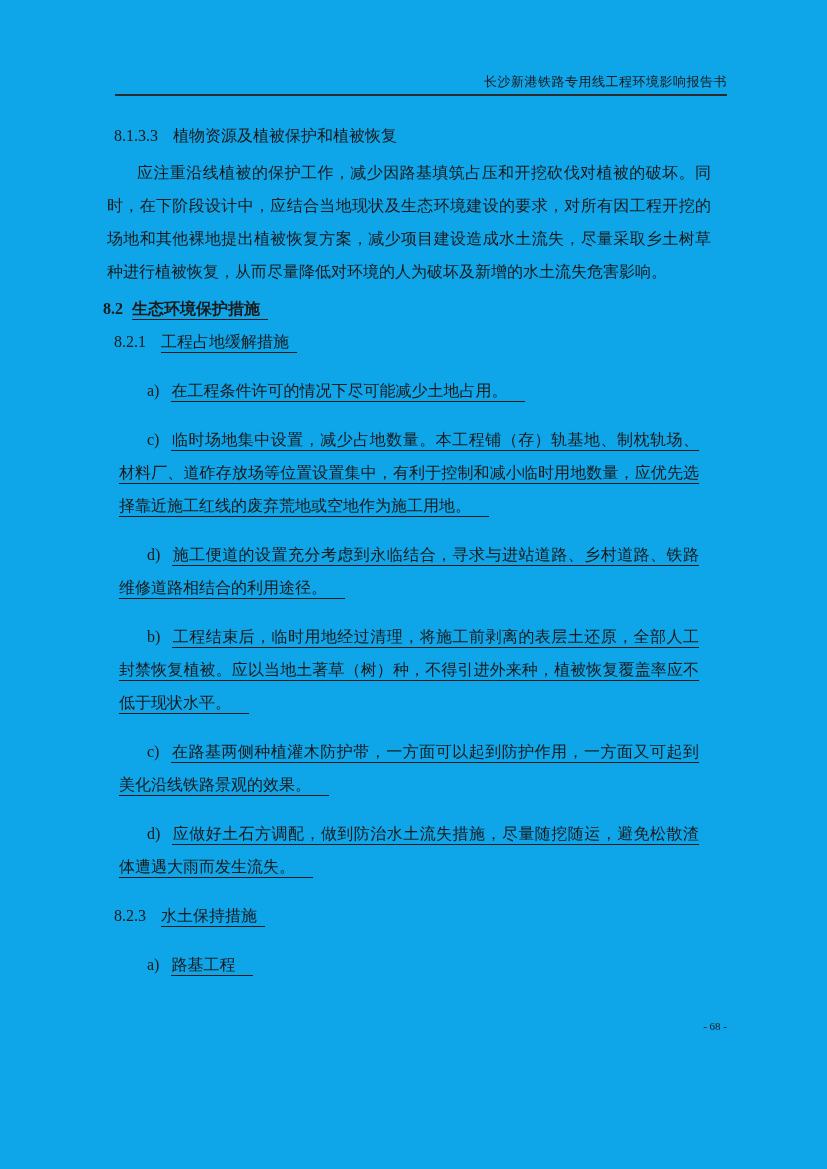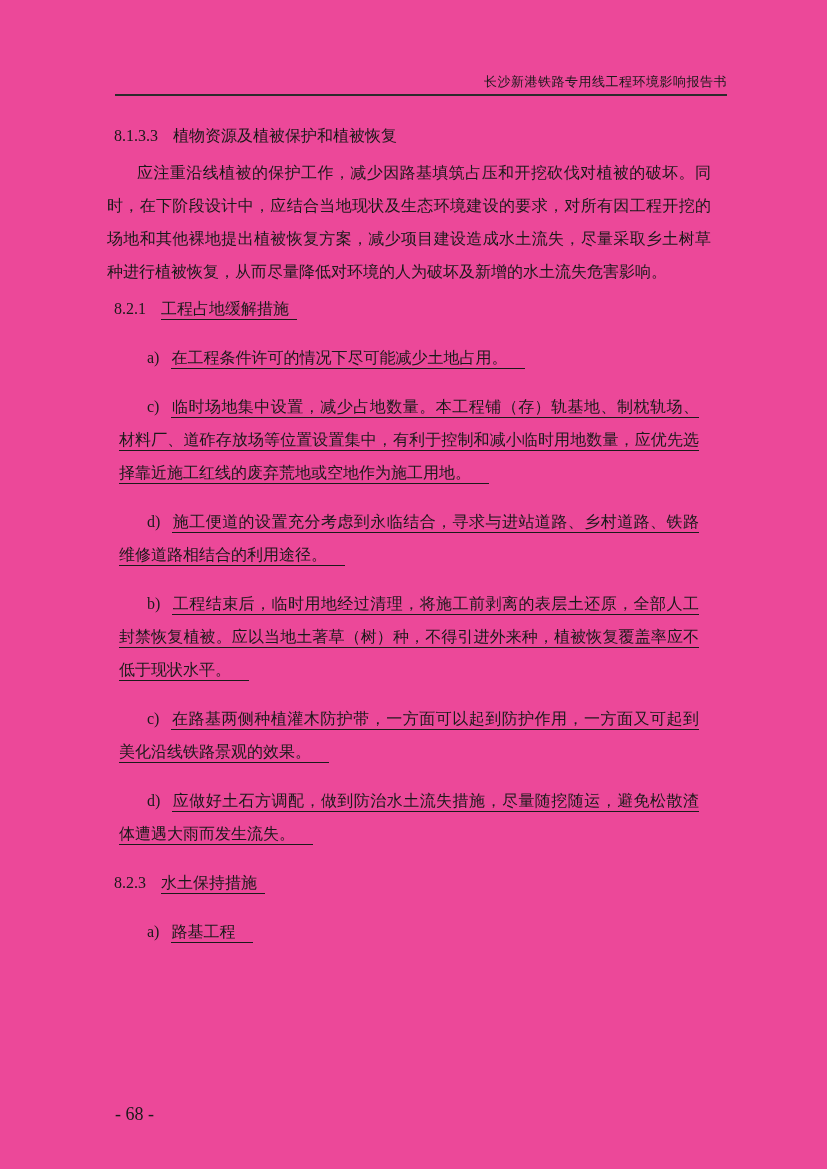--- a/index.html
+++ b/index.html
@@ -5,21 +5,21 @@
   * { box-sizing: border-box; }
   html, body { margin: 0; padding: 0; }
   body {
     width: 827px; height: 1169px;
     background: #f0f0f0;
     font-family: "Liberation Serif", "DejaVu Serif", serif;
   }
   .page {
     position: relative;
     width: 827px; height: 1169px;
-    background: #ec4899;
+    background: #0ea5e9;
     color: #1a1a1a;
     overflow: hidden;
     padding-left: 48px;
   }
   
   .doc-header { position: absolute; top: 0; left: 115px; width: 612px; }
   .doc-header .header-title {
     padding-top: 73px;
     text-align: right;
     font-size: 13px;
@@ -45,41 +45,42 @@
   .para { margin: 4px; text-indent: 30px; }
   .item { margin: 16px; text-indent: 28px; }
   .item .label { margin-right: 12px; }
   
   .u { border-bottom: 1px solid #1a1a1a; padding-bottom: 2px; }
   .heading .u { padding-right: 8px; }
   .item .u { padding-right: 18px; }
   
   .doc-footer {
     position: absolute;
-    top: 1104px; left: 115px; width: 612px;
-    text-align: left;
-    font-size: 18px;
+    top: 1020px; left: 115px; width: 612px;
+    text-align: right;
+    font-size: 11px;
   }
 </style>
 </head>
 <body>
 
 <div class="page">
 
   <div class="doc-header">
     <div class="header-title">长沙新港铁路专用线工程环境影响报告书</div>
     <div class="header-rule"></div>
   </div>
 
   <div class="doc-body">
 
     <div class="heading indent"><span class="num">8.1.3.3</span><span class="title">植物资源及植被保护和植被恢复</span></div>
 
     <p class="para">应注重沿线植被的保护工作，减少因路基填筑占压和开挖砍伐对植被的破坏。同时，在下阶段设计中，应结合当地现状及生态环境建设的要求，对所有因工程开挖的场地和其他裸地提出植被恢复方案，减少项目建设造成水土流失，尽量采取乡土树草种进行植被恢复，从而尽量降低对环境的人为破坏及新增的水土流失危害影响。</p>
 
+    <div class="heading level-1"><span class="num">8.2</span><span class="title u">生态环境保护措施</span></div>
 
     <div class="heading indent"><span class="num">8.2.1</span><span class="title u">工程占地缓解措施</span></div>
 
     <p class="item"><span class="label">a)</span><span class="text u">在工程条件许可的情况下尽可能减少土地占用。</span></p>
 
 
     <p class="item"><span class="label">c)</span><span class="text u">临时场地集中设置，减少占地数量。本工程铺（存）轨基地、制枕轨场、材料厂、道砟存放场等位置设置集中，有利于控制和减小临时用地数量，应优先选择靠近施工红线的废弃荒地或空地作为施工用地。</span></p>
 
     <p class="item"><span class="label">d)</span><span class="text u">施工便道的设置充分考虑到永临结合，寻求与进站道路、乡村道路、铁路维修道路相结合的利用途径。</span></p>
 

